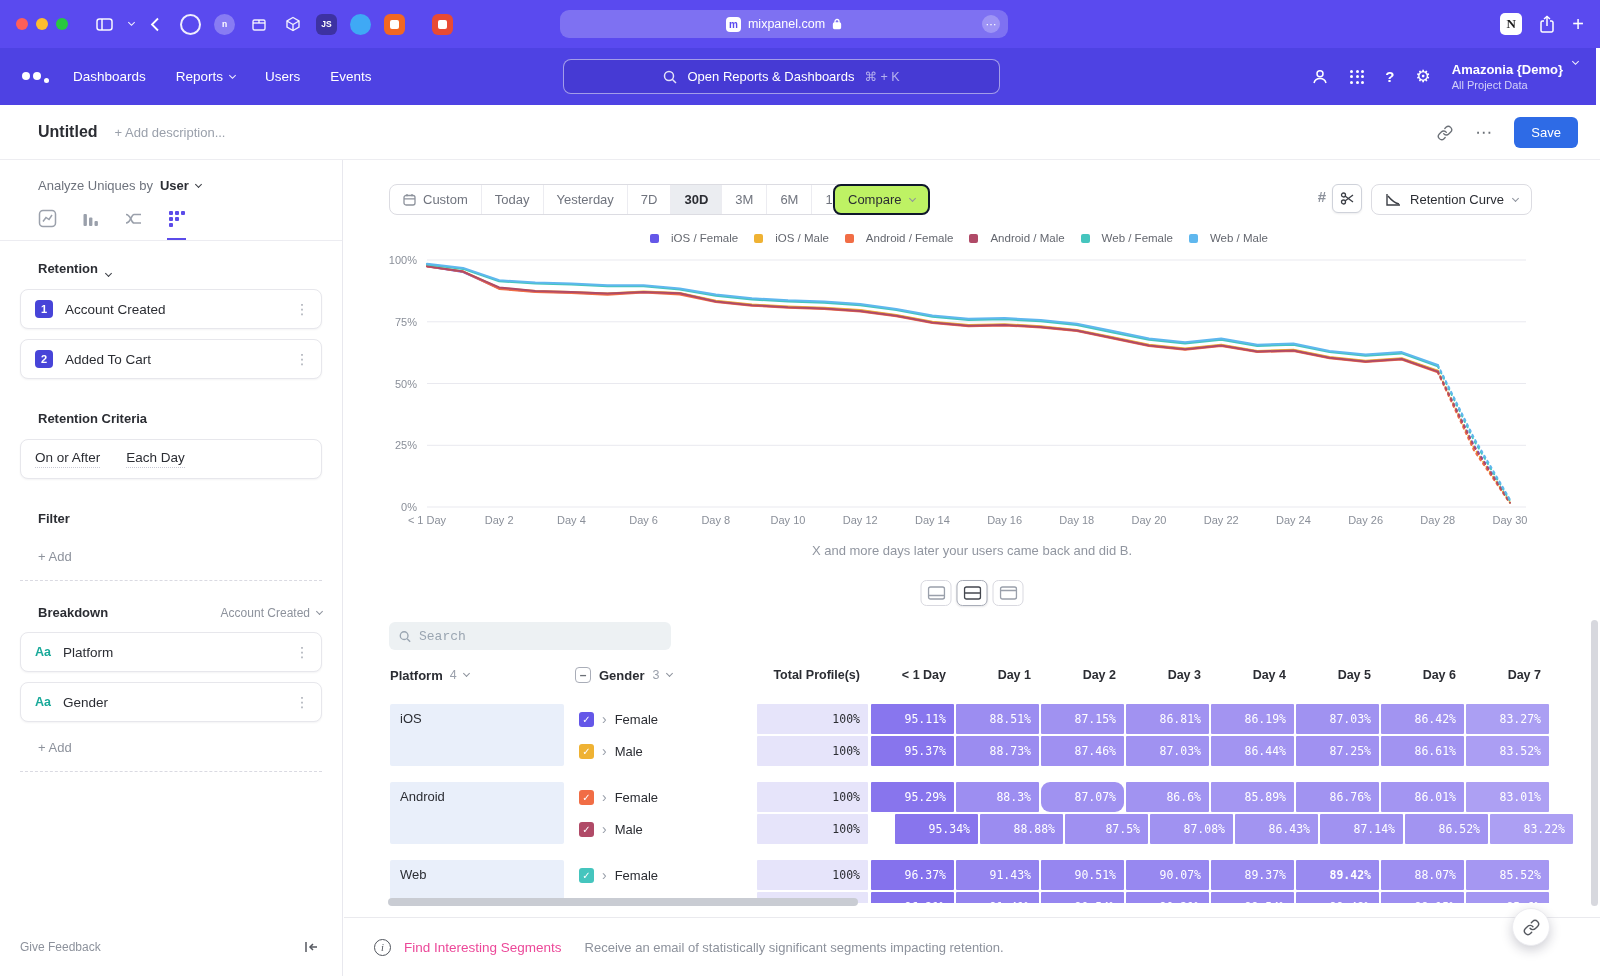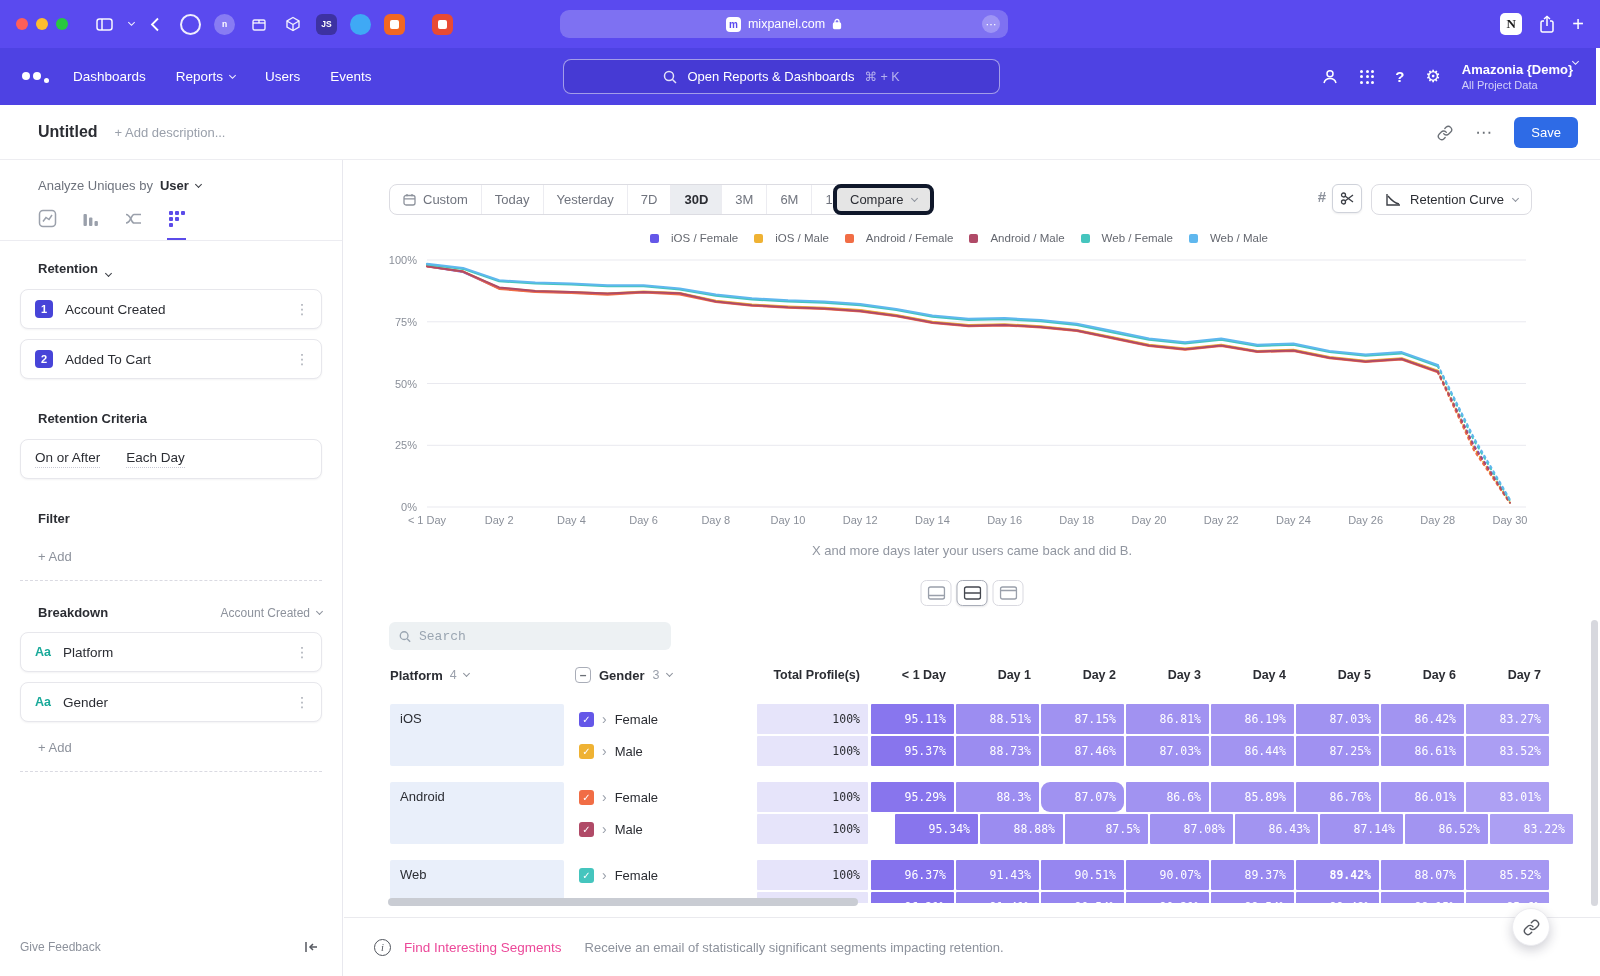--- a/index.html
+++ b/index.html
@@ -29,21 +29,21 @@
 #logo{position:absolute;left:22px;top:22px;width:30px;height:15px}
 #logo i{position:absolute;border-radius:50%;background:#fff}
 #nav-items{position:absolute;left:60px;top:0;height:57px;display:flex;align-items:center;gap:4px}
 .nav-item{color:#fff;font-size:13.5px;padding:8px 13px;display:flex;align-items:center;gap:7px;cursor:pointer}
 #nav-search{position:absolute;left:563px;top:11px;width:437px;height:35px;border:1px solid rgba(255,255,255,.5);background:rgba(25,12,130,.15);border-radius:8px;display:flex;align-items:center;justify-content:center;gap:10px;color:#fff;font-size:13px;cursor:pointer}
 .shortcut{color:rgba(255,255,255,.6);font-size:12.5px}
 #nav-right{position:absolute;right:18px;top:0;height:57px;display:flex;align-items:center;gap:21px}
 .nav-ic{color:#fff;display:flex;align-items:center;justify-content:center}
 .dots9{display:grid;grid-template-columns:repeat(3,3px);grid-gap:2.5px}
 .dots9 i{width:3px;height:3px;border-radius:50%;background:#fff}
-#project{display:flex;color:#fff}
+#project{display:flex;gap:10px;color:#fff}
 #project .pname{font-size:13px;font-weight:700}
 #project .psub{font-size:11px;color:rgba(255,255,255,.75);margin-top:2px}
 
 #report-bar{position:absolute;left:0;top:105px;width:1600px;height:55px;background:#fff;border-bottom:1px solid #ededf1;display:flex;align-items:center}
 #report-title{margin-left:38px;font-size:16px;font-weight:700;color:#2b2d33}
 #report-desc{margin-left:17px;font-size:13px;color:#9aa0ab}
 #report-actions{position:absolute;right:22px;top:0;height:55px;display:flex;align-items:center;gap:22px}
 .rb-ic{color:#6b7077;font-size:17px;cursor:pointer;display:flex;align-items:center}
 #save-btn{background:#2E6BE6;border:none;color:#fff;font-size:13px;font-family:inherit;padding:8px 17px;border-radius:6px;cursor:pointer}
 
@@ -66,21 +66,21 @@
 .add-row{color:#8d929c;font-size:13px;margin:2px 20px 0;padding:8px 0 16px 18px;border-bottom:1px dashed #dadae2;cursor:pointer}
 #breakdown-head{display:flex;align-items:center;justify-content:space-between;padding:24px 20px 12px 38px}
 .bd-scope{display:flex;align-items:center;gap:7px;font-size:12px;color:#8d929c;cursor:pointer}
 #feedback-row{position:absolute;bottom:22px;left:20px;right:24px;display:flex;align-items:center;justify-content:space-between;font-size:12px;color:#8d929c}
 
 #main{position:absolute;left:344px;top:160px;right:0;bottom:0;background:#fff}
 #range-seg{position:absolute;left:45px;top:24px;height:31px;display:flex;align-items:stretch;border:1px solid #dcdce2;border-radius:8px;overflow:hidden;background:#fff}
 .seg-item{display:flex;align-items:center;gap:7px;padding:0 13px;font-size:13px;color:#70747e;border-right:1px solid #ececf1;cursor:pointer;white-space:nowrap}
 .seg-item:last-child{border-right:none}
 .seg-item.active{background:#ebedf1;color:#2b2d33;font-weight:700}
-#compare-btn{position:absolute;left:489px;top:24px;height:31px;border:4px solid #0f172a;border-radius:8px;background:#e5e5e5;display:flex;align-items:center;gap:9px;padding:0 13px;font-size:13px;color:#2b2d33;cursor:pointer}
+#compare-btn{position:absolute;left:489px;top:24px;height:31px;border:2px solid #0f172a;border-radius:8px;background:#bef264;display:flex;align-items:center;gap:9px;padding:0 13px;font-size:13px;color:#2b2d33;cursor:pointer}
 #hash-btn{position:absolute;right:274px;top:28px;font-size:15px;font-weight:700;color:#8d929c;cursor:pointer}
 #clip-btn{position:absolute;right:238px;top:24px;width:30px;height:29px;border:1px solid #cfd2da;border-radius:6px;background:#fff;box-shadow:0 1px 2px rgba(20,20,40,.08);display:flex;align-items:center;justify-content:center;cursor:pointer}
 #charttype-btn{position:absolute;right:68px;top:24px;height:31px;border:1px solid #dcdce2;border-radius:8px;background:#fff;display:flex;align-items:center;gap:9px;padding:0 13px;font-size:13px;color:#2b2d33;cursor:pointer}
 #legend{position:absolute;left:45px;top:72px;width:1140px;display:flex;justify-content:center;gap:16px}
 .legend-item{display:flex;align-items:center;gap:12px;cursor:pointer}
 .legend-swatch{width:9px;height:9px;border-radius:2px}
 .legend-label{font-size:11.5px;color:#64676f}
 #chart-svg{position:absolute;left:44px;top:90px}
 #chart-svg text{font-size:11px;fill:#8a8f99;font-family:"Liberation Sans",sans-serif}
 #caption{position:absolute;left:0;right:0;top:383px;text-align:center;font-size:13px;color:#9196a0}

